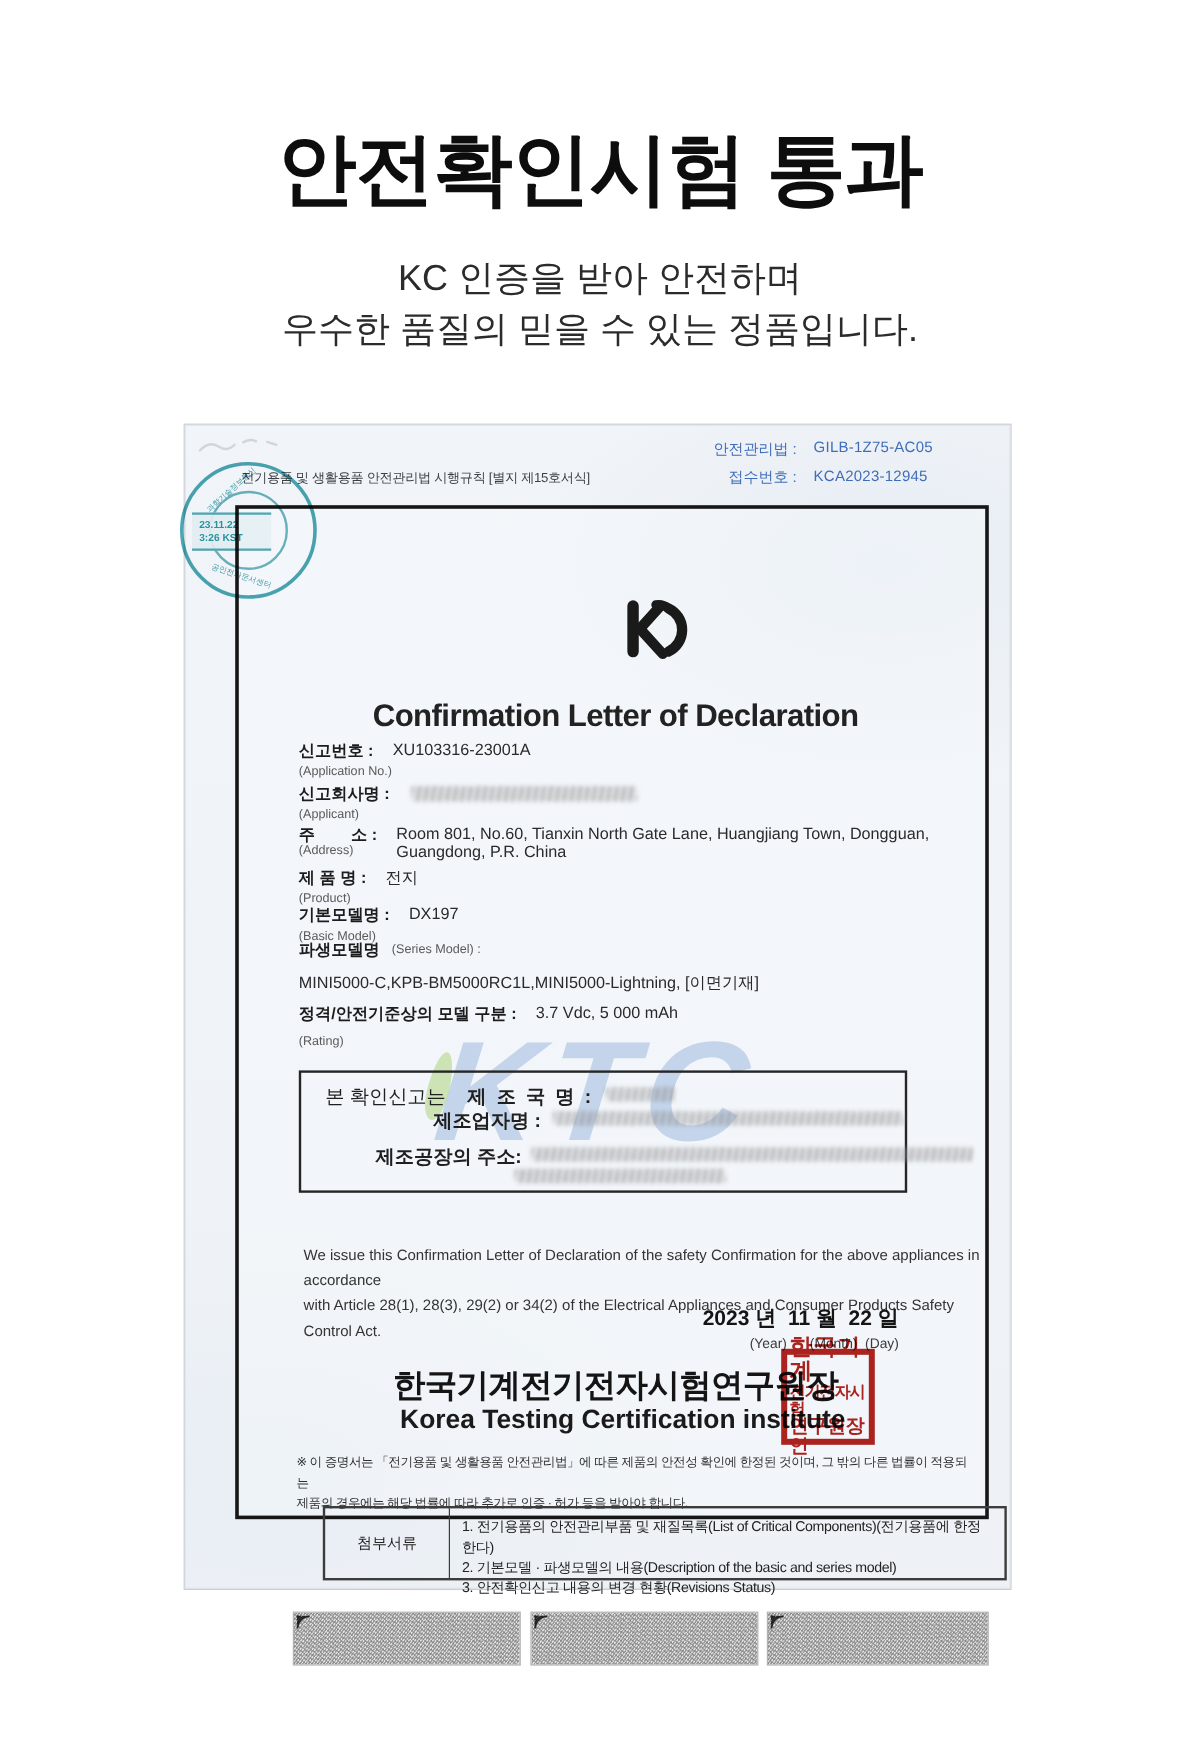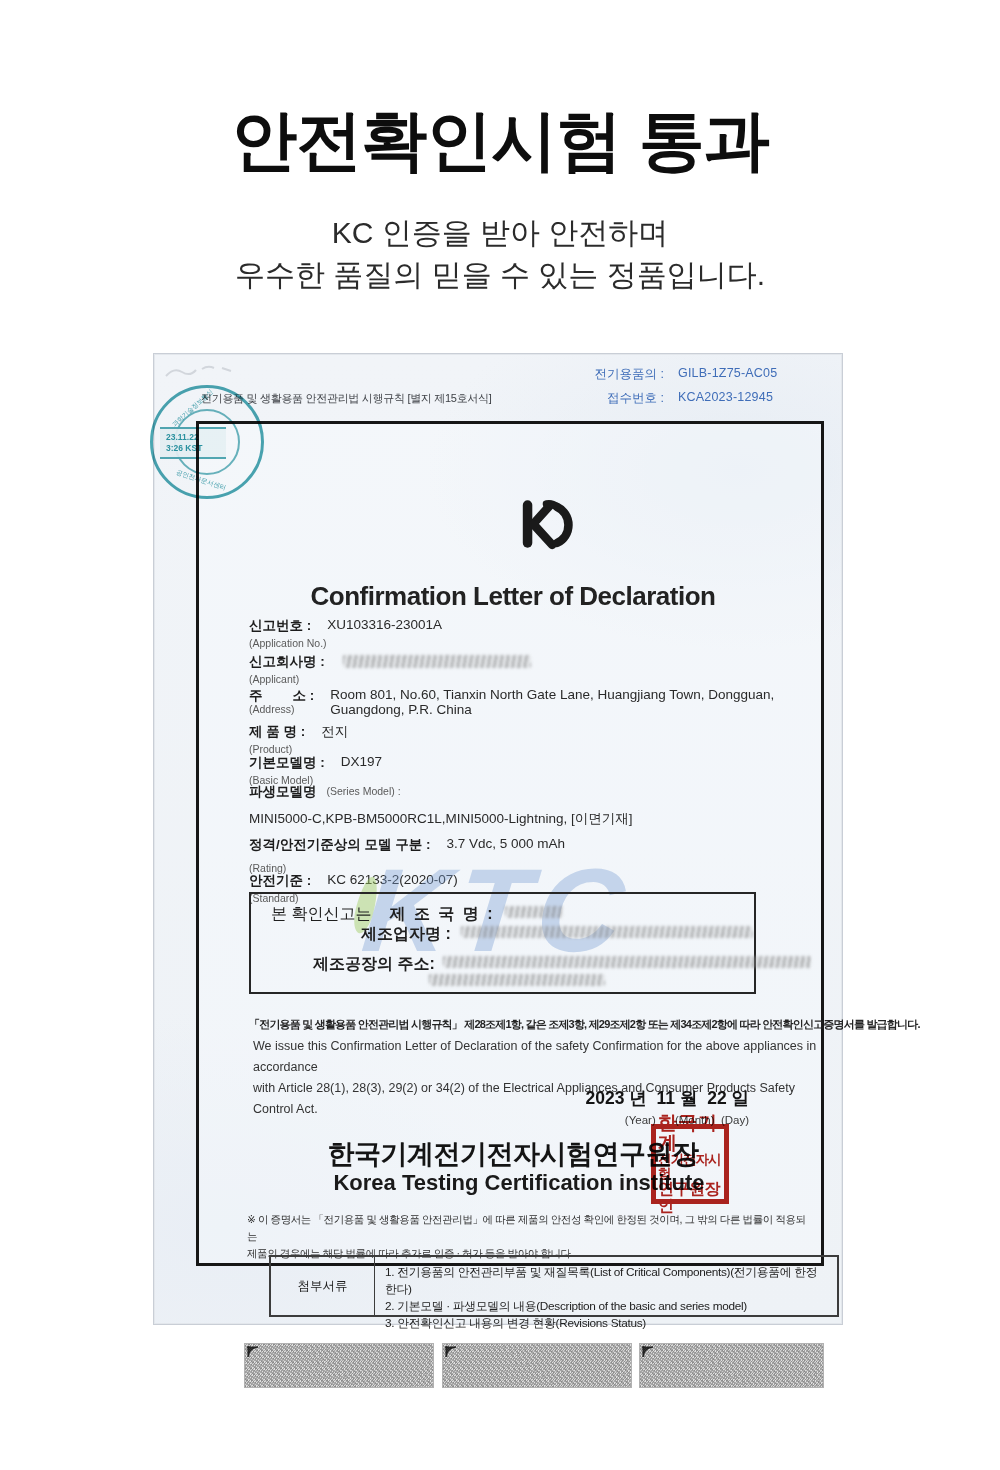--- a/index.html
+++ b/index.html
@@ -134,21 +134,21 @@
 <div class="scan">
 
   <svg class="scribble" width="90" height="26" viewBox="0 0 90 26">
     <path d="M4 16 q8 -9 16 -4 t14 -2 M40 9 q6 -4 12 -1 M60 8 l9 3" fill="none" stroke="#b9bec6" stroke-width="2"></path>
   </svg>
 
   <div class="form-note">전기용품 및 생활용품 안전관리법 시행규칙 [별지 제15호서식]</div>
 
   <div class="docnums">
     <div class="row">
-      <span class="lbl">전기용품의 :</span>
+      <span class="lbl">안전관리법 :</span>
       <span class="val">GILB-1Z75-AC05</span>
     </div>
     <div class="row">
       <span class="lbl">접수번호 :</span>
       <span class="val">KCA2023-12945</span>
     </div>
   </div>
 
   <div class="cert-box">
 
@@ -213,27 +213,20 @@
     </div>
 
     <div class="field" style="top:412px;">
       <div class="l1">
           <span class="f-label">정격/안전기준상의 모델 구분 :</span>
         <span class="f-value">3.7 Vdc, 5 000 mAh</span>
         </div>
       <div class="f-sub" style="margin-top:8px;">(Rating)</div>
     </div>
 
-    <div class="field" style="top:448px;">
-      <div class="l1">
-          <span class="f-label">안전기준 :</span>
-        <span class="f-value">KC 62133-2(2020-07)</span>
-        </div>
-      <div class="f-sub">(Standard)</div>
-    </div>
 
     <div class="wm-leaf"></div>
     <div class="watermark">KTC</div>
 
     <div class="mfr-box">
       <div class="mfr-row" style="left:20px; top:10px;">
         <span>본 확인신고는</span>
         <span class="mfr-lab" style="margin-left:18px; letter-spacing:2px;">제 조 국 명 :</span>
         <span class="redact" style="width:58px;height:12px;margin-left:10px;margin-top:2px;"></span>
       </div>
@@ -243,21 +236,20 @@
       </div>
       <div class="mfr-row" style="left:62px; top:60px;">
         <span class="mfr-lab">제조공장의 주소:</span>
         <span class="redact" style="width:368px;height:12px;margin-left:8px;margin-top:2px;"></span>
       </div>
       <div class="mfr-row" style="left:178px; top:80px;">
         <span class="redact" style="width:176px;height:12px;"></span>
       </div>
     </div>
 
-    <div class="legal-ko">「전기용품 및 생활용품 안전관리법 시행규칙」 제28조제1항, 같은 조제3항, 제29조제2항 또는 제34조제2항에 따라 안전확인신고증명서를 발급합니다.</div>
     <div class="legal-en">
       <div>We issue this Confirmation Letter of Declaration of the safety Confirmation for the above  appliances in accordance</div>
       <div>with Article 28(1), 28(3), 29(2) or 34(2) of the Electrical Appliances and Consumer Products Safety Control Act.</div>
     </div>
 
     <div class="date-blk">
       <div class="date-main">2023 년  11 월  22 일</div>
       <div class="date-sub">(Year)      (Month)  (Day)</div>
     </div>
 

